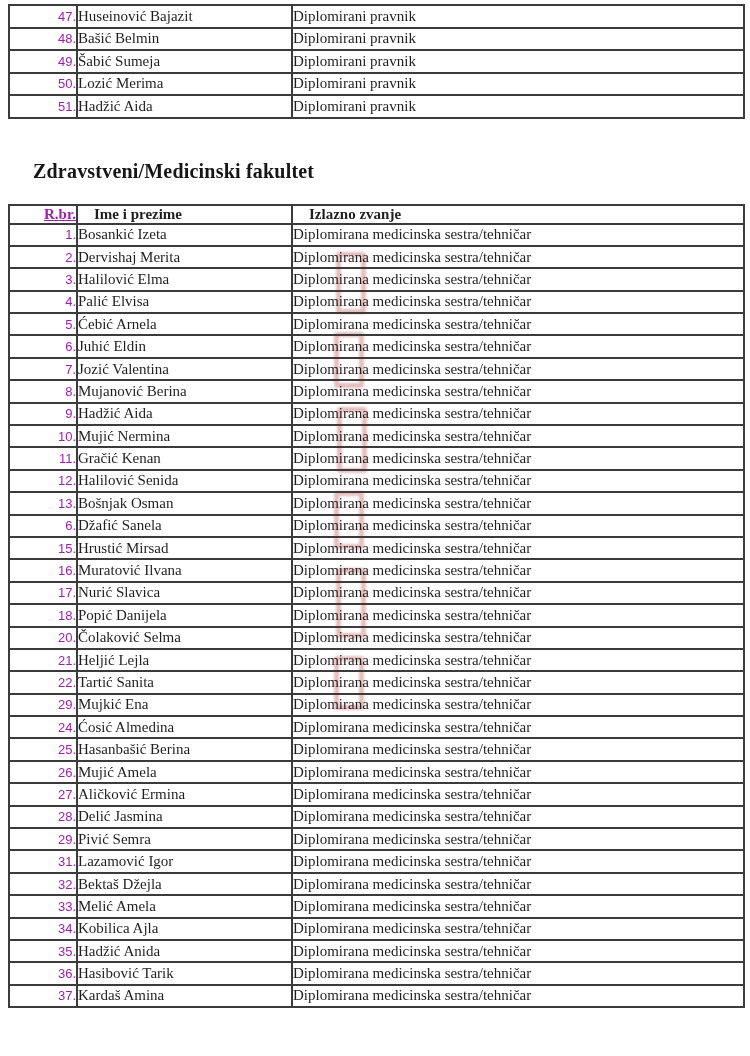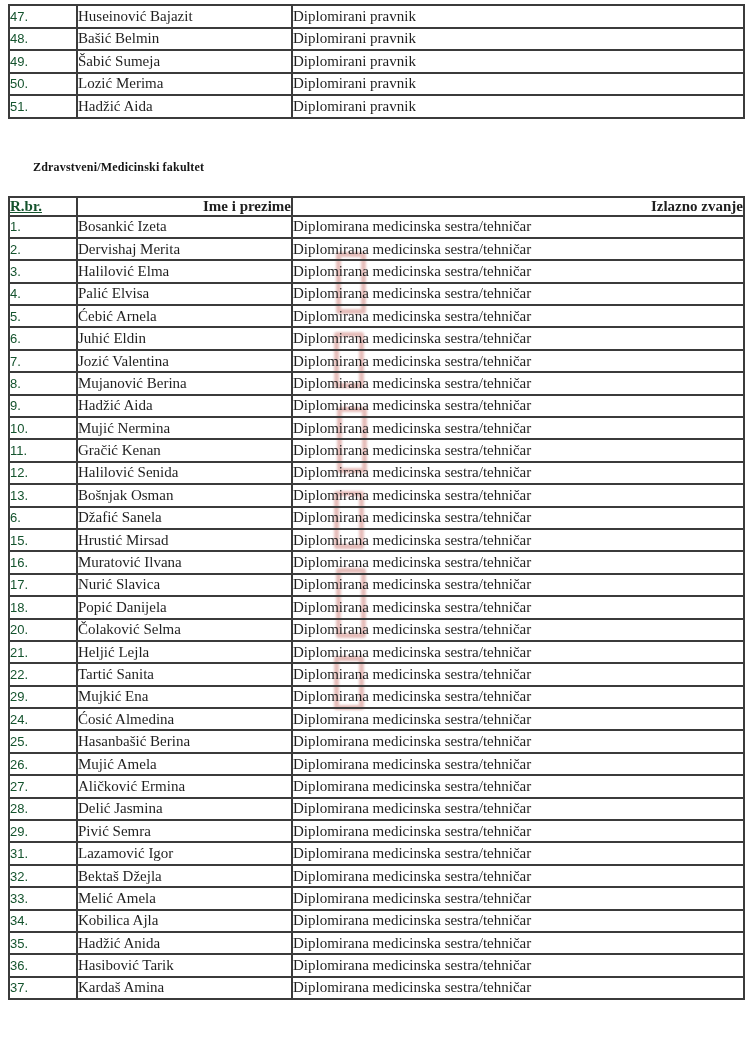--- a/index.html
+++ b/index.html
@@ -64,50 +64,50 @@
     white-space: nowrap;
     vertical-align: middle;
   }
   .table-law { margin-top: 4px; }
   .table-law td { height: 20.5px; }
 
   .section-heading {
     position: relative;
     z-index: 1;
     margin: 41px 0 21px 33px;
-    font-size: 12px;
+    font-size: 20px;
     font-weight: bold;
     font-family: "Liberation Serif", serif;
     color: #161616;
     letter-spacing: 0.2px;
   }
 
   .table-med th { height: 15px; }
   .table-med td { height: 20.4px; }
 
   .col-num {
-    text-align: left;
+    text-align: right;
     font-family: "Liberation Sans", sans-serif;
     font-size: 13px;
-    color: #14532d;
+    color: #a21caf;
     margin-left: 32px;
   }
   th.col-num {
     font-family: "Liberation Serif", serif;
     font-size: 15px;
     font-weight: bold;
     text-decoration: underline;
   }
   .col-name, .col-title {
     font-size: 15px;
     padding-left: 12px;
     text-align: left;
   }
   th.col-name, th.col-title {
-    text-align: right;
+    text-align: left;
     padding-left: 16px;
     font-weight: bold;
   }
 </style>
 </head>
 <body>
 
 <div class="page">
 
   <div class="watermark">

